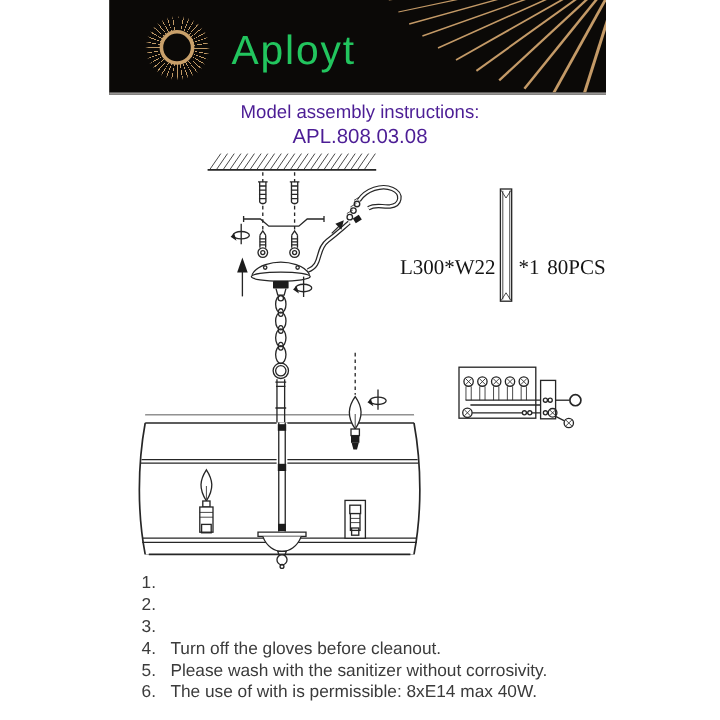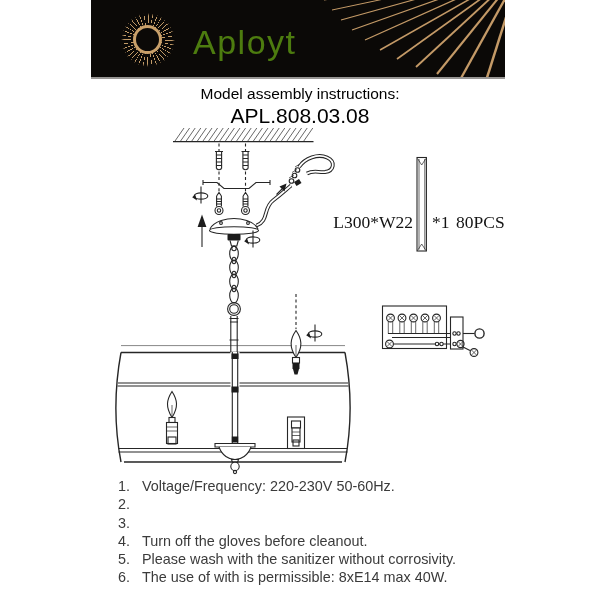--- a/index.html
+++ b/index.html
@@ -7,26 +7,26 @@
         font-family:"Liberation Sans",sans-serif;}
   
   #banner{position:absolute;left:91px;top:0;width:414px;height:77px;background:#0b0907;
           border-bottom:2px solid #979593;overflow:hidden;}
   #starburst{position:absolute;left:29px;top:12px;width:56px;height:56px;border-radius:50%;
      background:repeating-conic-gradient(from 0deg,rgba(203,162,108,.95) 0deg 1.7deg,transparent 1.7deg 10deg);
      -webkit-mask-image:radial-gradient(circle,transparent 0 10px,#000 12px 24px,transparent 27px);
      mask-image:radial-gradient(circle,transparent 0 10px,#000 12px 24px,transparent 27px);}
   #logo-ring{position:absolute;left:42px;top:25px;width:23px;height:23px;border:3.5px solid #c9a06a;
      border-radius:50%;background:#0b0907;}
-  #brand{position:absolute;left:102px;top:23px;font-size:34px;letter-spacing:1.5px;color:#4d7c0f;}
+  #brand{position:absolute;left:102px;top:23px;font-size:34px;letter-spacing:1.5px;color:#22c55e;}
   #fan{position:absolute;left:0;top:0;}
   
-  .center-line{position:absolute;left:0;width:600px;text-align:center;color:#000000;}
+  .center-line{position:absolute;left:0;width:600px;text-align:center;color:#4c1d95;}
   #title{top:85px;font-size:15.5px;}
-  #model{top:104px;font-size:21px;}
+  #model{top:104px;font-size:17px;}
   
   #drawing{position:absolute;left:0;top:0;width:600px;height:600px;}
   #drawing line,#drawing path,#drawing circle,#drawing ellipse,#drawing rect,#drawing polyline
     {stroke:#262626;fill:none;stroke-width:1.1;}
   #drawing .blk{fill:#1c1c1c;stroke:none;}
   #drawing .wf{fill:#ffffff;}
   #drawing .wfn{fill:#ffffff;stroke:none;}
   #drawing .thick{stroke-width:1.4;}
   #drawing .thin{stroke-width:.7;}
   #drawing .dash{stroke-dasharray:3 2.6;}
@@ -264,21 +264,20 @@
       <circle cx="479.5" cy="333.5" r="4.6" class="thick"></circle>
       <line x1="463" y1="347" x2="470" y2="350.5"></line>
       <circle cx="474" cy="352.5" r="3.9"></circle>
         <path class="thin" d="M471.4,349.9 L476.6,355.1 M476.6,349.9 L471.4,355.1"></path>
     </g>
   </svg>
 
   <div id="instructions">
     <div class="inst-row">
       <span class="inst-num">1.</span>
-      <span class="inst-text">Voltage/Frequency: 220-230V 50-60Hz.</span>
     </div>
     <div class="inst-row">
       <span class="inst-num">2.</span>
     </div>
     <div class="inst-row">
       <span class="inst-num">3.</span>
     </div>
     <div class="inst-row">
       <span class="inst-num">4.</span>
       <span class="inst-text">Turn off the gloves before cleanout.</span>

